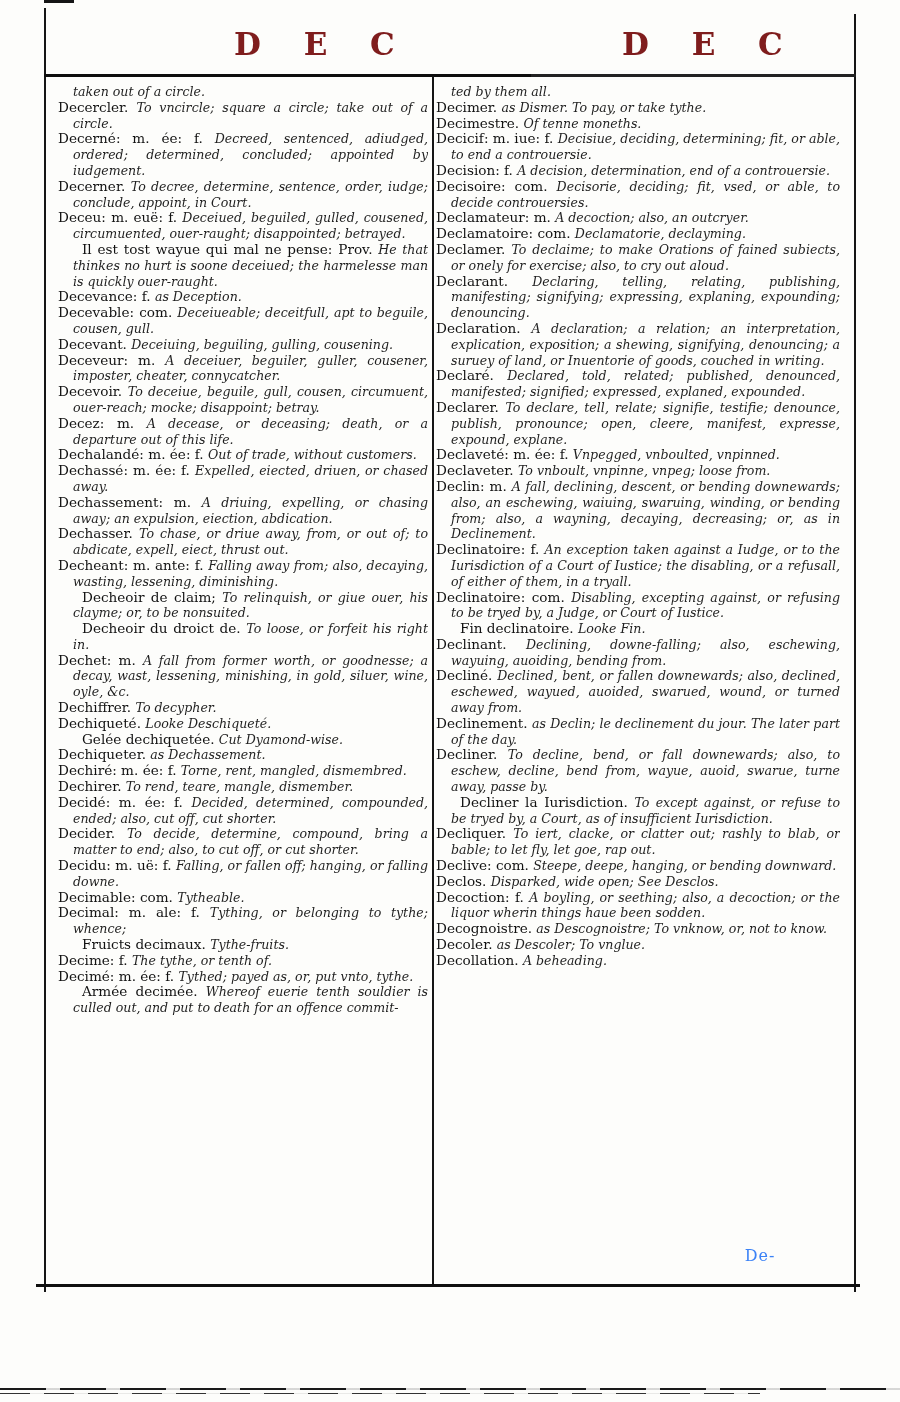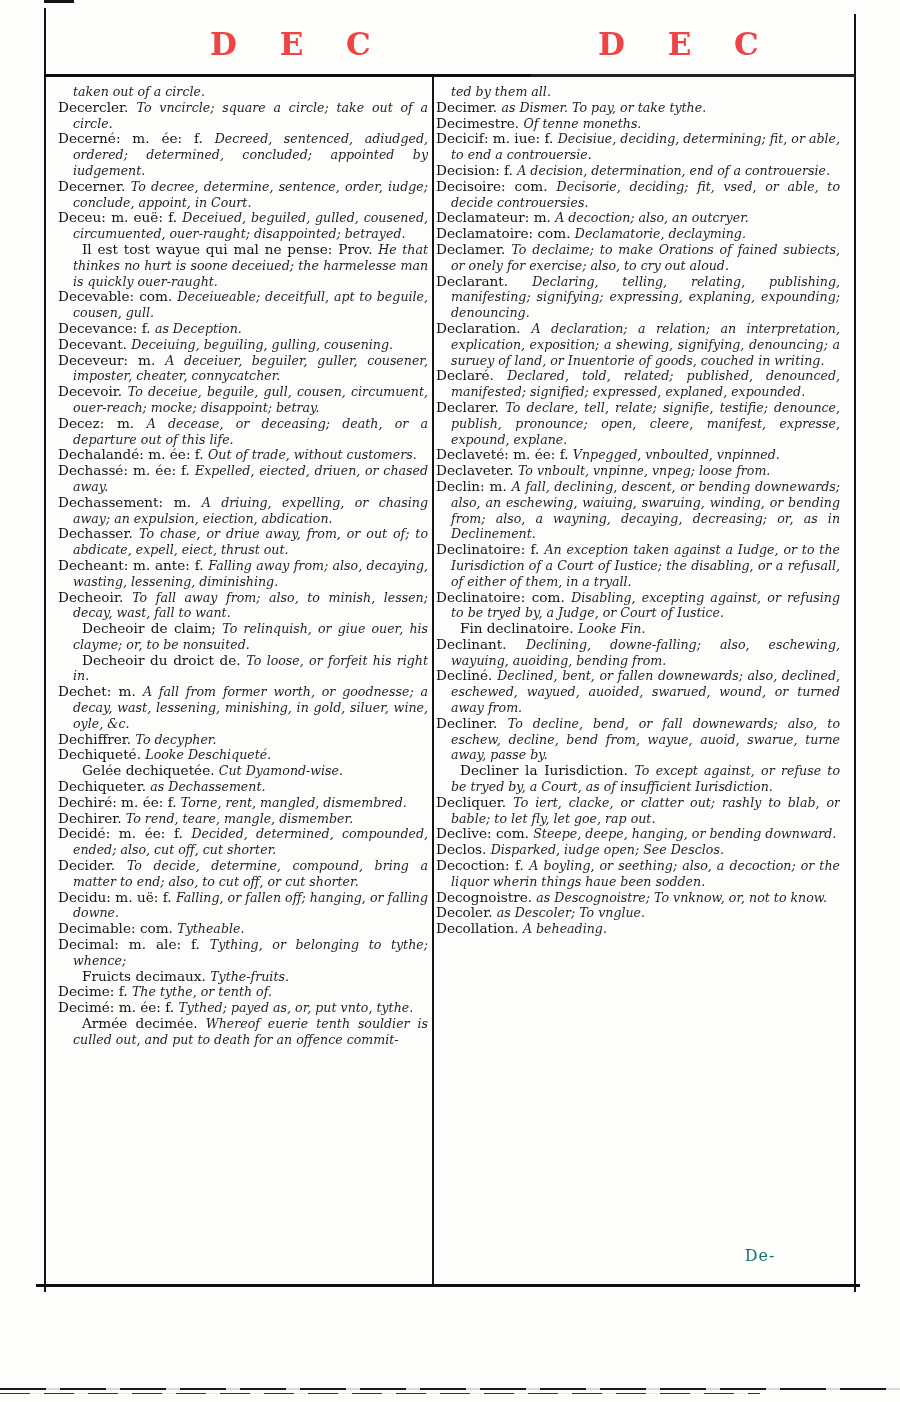--- a/index.html
+++ b/index.html
@@ -21,39 +21,39 @@
   .bottom-rule{left:36px;top:1284px;width:824px;height:3px;background:#0f0f0f;}
   .corner-tick{left:44px;top:0px;width:30px;height:3px;}
   
   .scan-edge{position:absolute;left:0;top:1388px;width:900px;height:2px;
     background:repeating-linear-gradient(90deg,#1a1a1a 0 46px,rgba(0,0,0,.15) 46px 60px);}
   .scan-edge2{position:absolute;left:0;top:1393px;width:760px;height:1px;
     background:repeating-linear-gradient(90deg,#333 0 30px,rgba(0,0,0,.08) 30px 44px);}
   
   .running-head{
     position:absolute;top:26px;font-size:31px;letter-spacing:16px;
-    font-weight:bold;color:#ef4444;
+    font-weight:bold;color:#7f1d1d;margin-left:24px;
   }
   .running-head.left{left:210px;}
   .running-head.right{left:598px;}
   
   .col{
     position:absolute;top:84px;height:1196px;overflow:hidden;
     font-size:12.6px;line-height:15.8px;text-align:justify;
   }
   .col.left{left:58px;width:370px;}
   .col.right{left:436px;width:404px;}
   .entry{margin:0;padding-left:15px;text-indent:-15px;}
   .entry.sub{text-indent:9px;}
   .entry.cont{text-indent:0;}
   .head{font-style:normal;font-size:13.6px;color:#121212;}
   .body{font-style:italic;color:#1f1f1f;}
   .catchword{
     position:absolute;left:700px;top:1246px;width:120px;text-align:center;
-    font-size:16px;color:#0f766e;letter-spacing:1px;
+    font-size:16px;color:#3b82f6;letter-spacing:1px;
   }
 </style>
 </head>
 <body>
 
 <div class="page">
   <div class="frame frame-left"></div>
   <div class="frame frame-right"></div>
   <div class="frame corner-tick"></div>
 
@@ -64,32 +64,31 @@
   <div class="frame col-divider"></div>
   <div class="frame bottom-rule"></div>
 
   <div id="col-left" class="col left">
       <p class="entry cont"><span class="body">taken out of a circle.</span></p>
       <p class="entry"><span class="head">Decercler. </span><span class="body">To vncircle; square a circle; take out of a circle.</span></p>
       <p class="entry"><span class="head">Decerné: m. ée: f. </span><span class="body">Decreed, sentenced, adiudged, ordered; determined, concluded; appointed by iudgement.</span></p>
       <p class="entry"><span class="head">Decerner. </span><span class="body">To decree, determine, sentence, order, iudge; conclude, appoint, in Court.</span></p>
       <p class="entry"><span class="head">Deceu: m. euë: f. </span><span class="body">Deceiued, beguiled, gulled, cousened, circumuented, ouer-raught; disappointed; betrayed.</span></p>
       <p class="entry sub"><span class="head">Il est tost wayue qui mal ne pense: Prov. </span><span class="body">He that thinkes no hurt is soone deceiued; the harmelesse man is quickly ouer-raught.</span></p>
+      <p class="entry"><span class="head">Decevance: f. </span><span class="body">as Deception.</span></p>
       <p class="entry"><span class="head">Decevable: com. </span><span class="body">Deceiueable; deceitfull, apt to beguile, cousen, gull.</span></p>
-      <p class="entry"><span class="head">Decevance: f. </span><span class="body">as Deception.</span></p>
       <p class="entry"><span class="head">Decevant. </span><span class="body">Deceiuing, beguiling, gulling, cousening.</span></p>
       <p class="entry"><span class="head">Deceveur: m. </span><span class="body">A deceiuer, beguiler, guller, cousener, imposter, cheater, connycatcher.</span></p>
       <p class="entry"><span class="head">Decevoir. </span><span class="body">To deceiue, beguile, gull, cousen, circumuent, ouer-reach; mocke; disappoint; betray.</span></p>
       <p class="entry"><span class="head">Decez: m. </span><span class="body">A decease, or deceasing; death, or a departure out of this life.</span></p>
       <p class="entry"><span class="head">Dechalandé: m. ée: f. </span><span class="body">Out of trade, without customers.</span></p>
       <p class="entry"><span class="head">Dechassé: m. ée: f. </span><span class="body">Expelled, eiected, driuen, or chased away.</span></p>
       <p class="entry"><span class="head">Dechassement: m. </span><span class="body">A driuing, expelling, or chasing away; an expulsion, eiection, abdication.</span></p>
       <p class="entry"><span class="head">Dechasser. </span><span class="body">To chase, or driue away, from, or out of; to abdicate, expell, eiect, thrust out.</span></p>
       <p class="entry"><span class="head">Decheant: m. ante: f. </span><span class="body">Falling away from; also, decaying, wasting, lessening, diminishing.</span></p>
-      <p class="entry"><span class="head">Decheoir. </span><span class="body">To fall away from; also, to minish, lessen; decay, wast, fall to want.</span></p>
       <p class="entry sub"><span class="head">Decheoir de claim; </span><span class="body">To relinquish, or giue ouer, his clayme; or, to be nonsuited.</span></p>
       <p class="entry sub"><span class="head">Decheoir du droict de. </span><span class="body">To loose, or forfeit his right in.</span></p>
       <p class="entry"><span class="head">Dechet: m. </span><span class="body">A fall from former worth, or goodnesse; a decay, wast, lessening, minishing, in gold, siluer, wine, oyle, &amp;c.</span></p>
       <p class="entry"><span class="head">Dechiffrer. </span><span class="body">To decypher.</span></p>
       <p class="entry"><span class="head">Dechiqueté. </span><span class="body">Looke Deschiqueté.</span></p>
       <p class="entry sub"><span class="head">Gelée dechiquetée. </span><span class="body">Cut Dyamond-wise.</span></p>
       <p class="entry"><span class="head">Dechiqueter. </span><span class="body">as Dechassement.</span></p>
       <p class="entry"><span class="head">Dechiré: m. ée: f. </span><span class="body">Torne, rent, mangled, dismembred.</span></p>
       <p class="entry"><span class="head">Dechirer. </span><span class="body">To rend, teare, mangle, dismember.</span></p>
       <p class="entry"><span class="head">Decidé: m. ée: f. </span><span class="body">Decided, determined, compounded, ended; also, cut off, cut shorter.</span></p>
@@ -117,25 +116,26 @@
       <p class="entry"><span class="head">Declaré. </span><span class="body">Declared, told, related; published, denounced, manifested; signified; expressed, explaned, expounded.</span></p>
       <p class="entry"><span class="head">Declarer. </span><span class="body">To declare, tell, relate; signifie, testifie; denounce, publish, pronounce; open, cleere, manifest, expresse, expound, explane.</span></p>
       <p class="entry"><span class="head">Declaveté: m. ée: f. </span><span class="body">Vnpegged, vnboulted, vnpinned.</span></p>
       <p class="entry"><span class="head">Declaveter. </span><span class="body">To vnboult, vnpinne, vnpeg; loose from.</span></p>
       <p class="entry"><span class="head">Declin: m. </span><span class="body">A fall, declining, descent, or bending downewards; also, an eschewing, waiuing, swaruing, winding, or bending from; also, a wayning, decaying, decreasing; or, as in Declinement.</span></p>
       <p class="entry"><span class="head">Declinatoire: f. </span><span class="body">An exception taken against a Iudge, or to the Iurisdiction of a Court of Iustice; the disabling, or a refusall, of either of them, in a tryall.</span></p>
       <p class="entry"><span class="head">Declinatoire: com. </span><span class="body">Disabling, excepting against, or refusing to be tryed by, a Judge, or Court of Iustice.</span></p>
       <p class="entry sub"><span class="head">Fin declinatoire. </span><span class="body">Looke Fin.</span></p>
       <p class="entry"><span class="head">Declinant. </span><span class="body">Declining, downe-falling; also, eschewing, wayuing, auoiding, bending from.</span></p>
       <p class="entry"><span class="head">Decliné. </span><span class="body">Declined, bent, or fallen downewards; also, declined, eschewed, wayued, auoided, swarued, wound, or turned away from.</span></p>
+      <p class="entry"><span class="head">Declinement. </span><span class="body">as Declin; le declinement du jour. The later part of the day.</span></p>
       <p class="entry"><span class="head">Decliner. </span><span class="body">To decline, bend, or fall downewards; also, to eschew, decline, bend from, wayue, auoid, swarue, turne away, passe by.</span></p>
       <p class="entry sub"><span class="head">Decliner la Iurisdiction. </span><span class="body">To except against, or refuse to be tryed by, a Court, as of insufficient Iurisdiction.</span></p>
       <p class="entry"><span class="head">Decliquer. </span><span class="body">To iert, clacke, or clatter out; rashly to blab, or bable; to let fly, let goe, rap out.</span></p>
       <p class="entry"><span class="head">Declive: com. </span><span class="body">Steepe, deepe, hanging, or bending downward.</span></p>
-      <p class="entry"><span class="head">Declos. </span><span class="body">Disparked, iudge open; See Desclos.</span></p>
+      <p class="entry"><span class="head">Declos. </span><span class="body">Disparked, wide open; See Desclos.</span></p>
       <p class="entry"><span class="head">Decoction: f. </span><span class="body">A boyling, or seething; also, a decoction; or the liquor wherin things haue been sodden.</span></p>
       <p class="entry"><span class="head">Decognoistre. </span><span class="body">as Descognoistre; To vnknow, or, not to know.</span></p>
       <p class="entry"><span class="head">Decoler. </span><span class="body">as Descoler; To vnglue.</span></p>
       <p class="entry"><span class="head">Decollation. </span><span class="body">A beheading.</span></p>
     </div>
 
   <div class="catchword">De-</div>
 
   <div class="scan-edge"></div>
   <div class="scan-edge2"></div>

